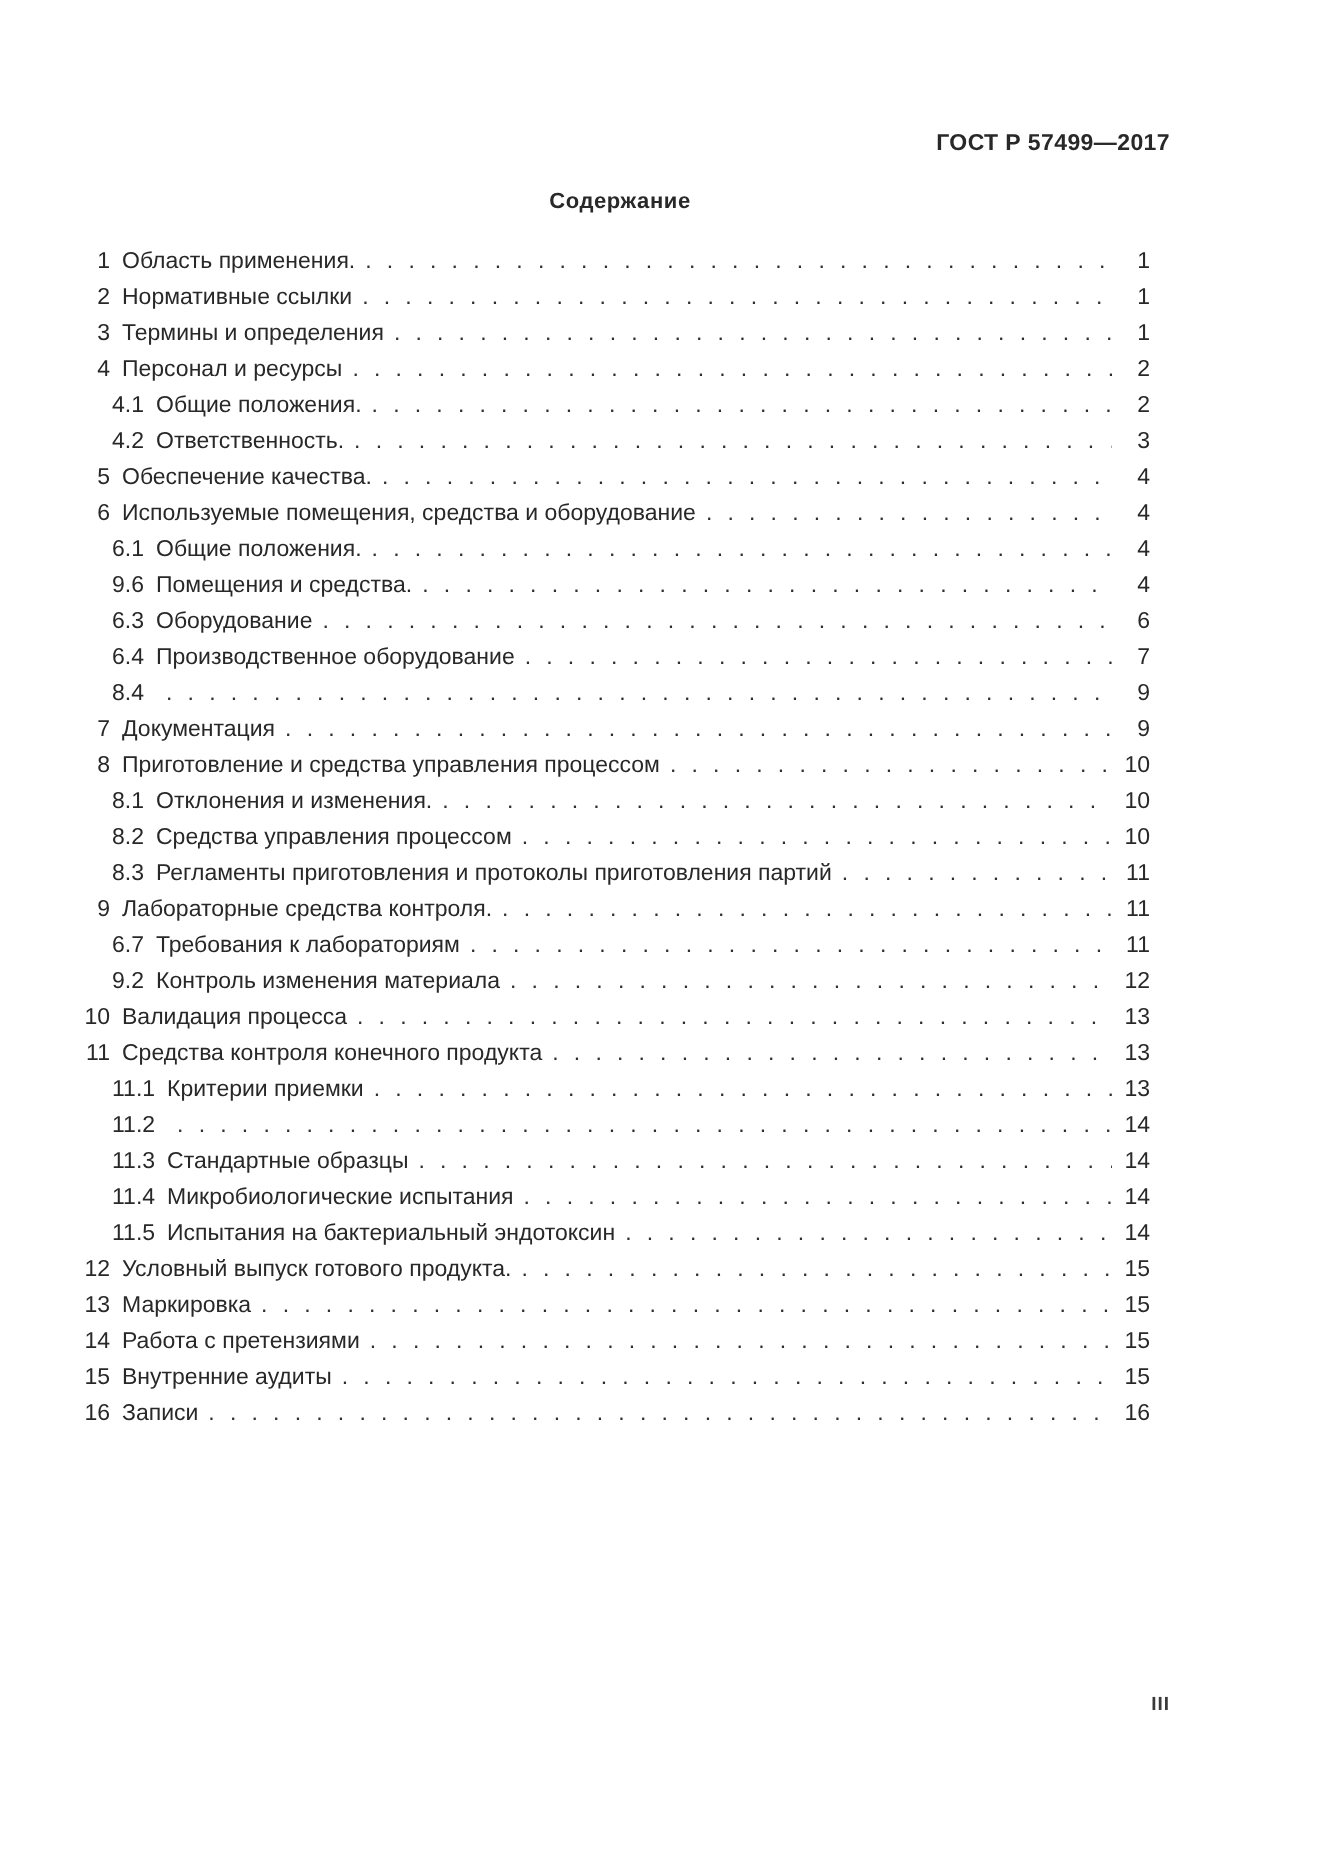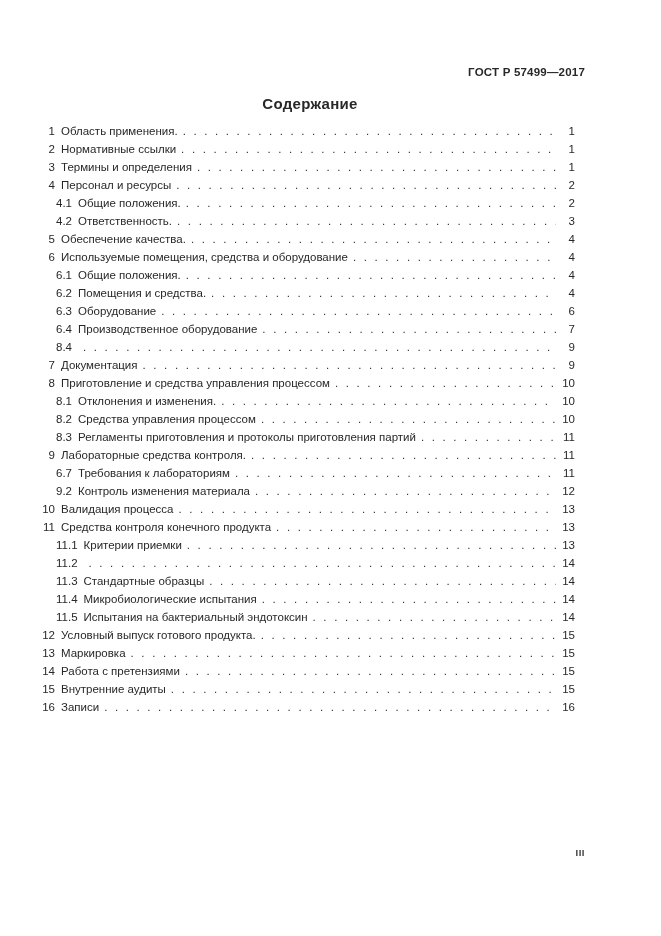--- a/index.html
+++ b/index.html
@@ -30,21 +30,21 @@
     white-space: nowrap;
     text-align: right;
   }
   .page-title {
     position: absolute;
     top: 95px;
     left: 40px;
     width: 540px;
     margin: 0;
     text-align: center;
-    font-size: 15px;
+    font-size: 11px;
     font-weight: bold;
     letter-spacing: 0.3px;
   }
   .toc {
     position: absolute;
     top: 122px;
     left: 40px;
     width: 535px;
   }
   .toc-row {
@@ -148,21 +148,21 @@
     <span class="toc-leader">. . . . . . . . . . . . . . . . . . . . . . . . . . . . . . . . . . . . . . . . . . . . . . . . . . . . . . . . . . . . . . . . . . . . . . . . . . . . . . . . . . . . . . . . . . . . . . . . . . . . . . . . . . . . . . . . . . . . . . . . . . . . . . . . . . </span>
     <span class="toc-page">4</span>
   </div>
       <div class="toc-row level-1">
     <span class="toc-num">6.1</span>
     <span class="toc-label">Общие положения.</span>
     <span class="toc-leader">. . . . . . . . . . . . . . . . . . . . . . . . . . . . . . . . . . . . . . . . . . . . . . . . . . . . . . . . . . . . . . . . . . . . . . . . . . . . . . . . . . . . . . . . . . . . . . . . . . . . . . . . . . . . . . . . . . . . . . . . . . . . . . . . . . </span>
     <span class="toc-page">4</span>
   </div>
       <div class="toc-row level-1">
-    <span class="toc-num">6.2</span>
+    <span class="toc-num">9.6</span>
     <span class="toc-label">Помещения и средства.</span>
     <span class="toc-leader">. . . . . . . . . . . . . . . . . . . . . . . . . . . . . . . . . . . . . . . . . . . . . . . . . . . . . . . . . . . . . . . . . . . . . . . . . . . . . . . . . . . . . . . . . . . . . . . . . . . . . . . . . . . . . . . . . . . . . . . . . . . . . . . . . . </span>
     <span class="toc-page">4</span>
   </div>
       <div class="toc-row level-1">
     <span class="toc-num">6.3</span>
     <span class="toc-label">Оборудование</span>
     <span class="toc-leader">. . . . . . . . . . . . . . . . . . . . . . . . . . . . . . . . . . . . . . . . . . . . . . . . . . . . . . . . . . . . . . . . . . . . . . . . . . . . . . . . . . . . . . . . . . . . . . . . . . . . . . . . . . . . . . . . . . . . . . . . . . . . . . . . . . </span>
     <span class="toc-page">6</span>
   </div>

